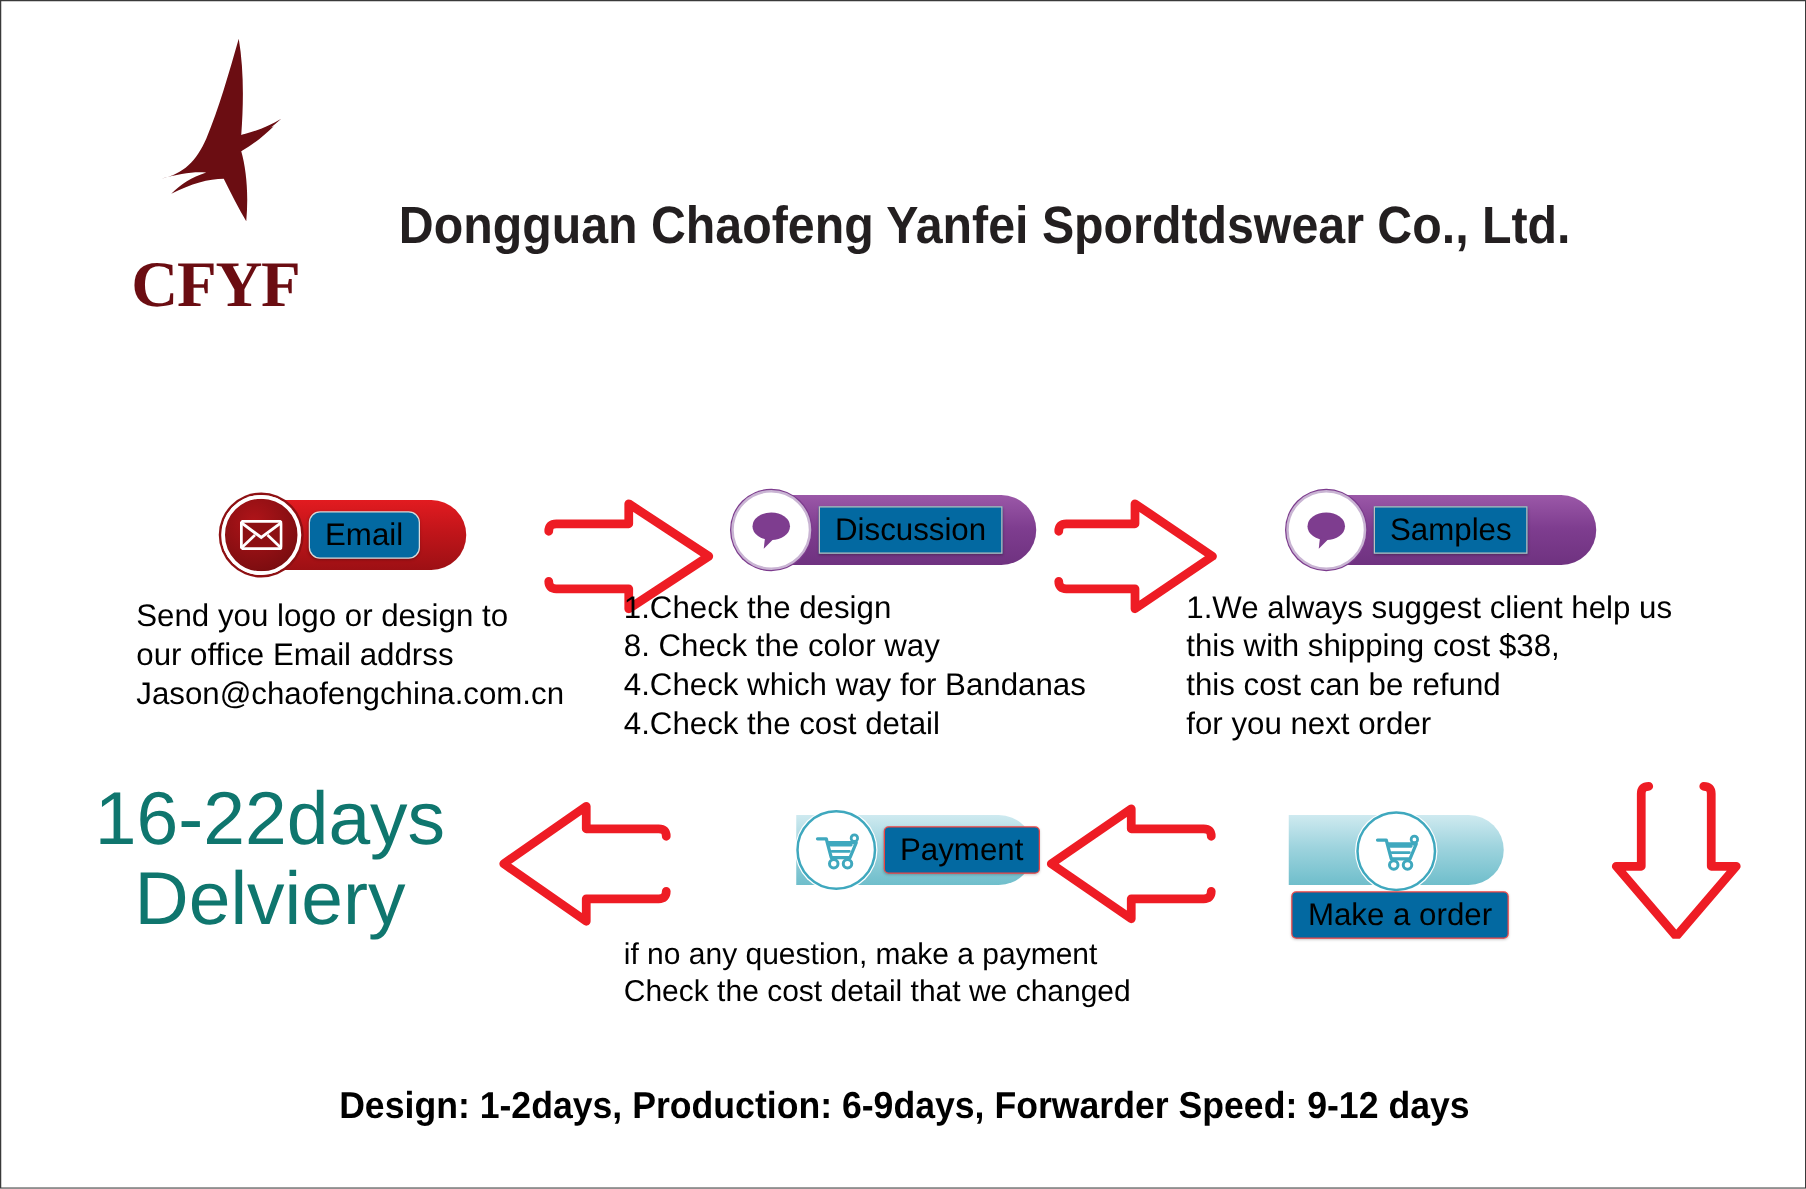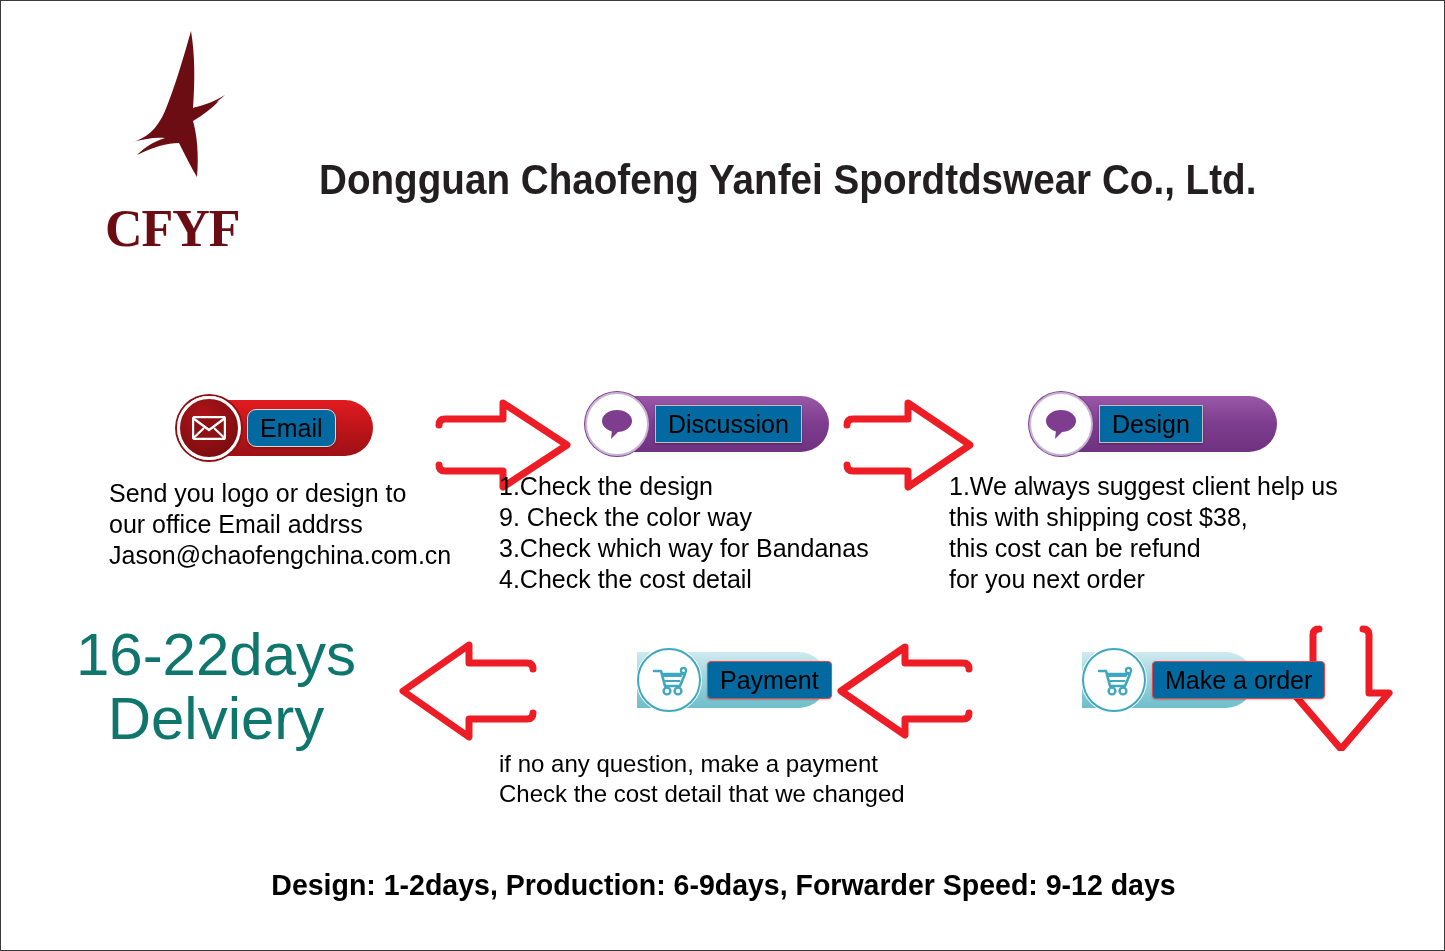--- a/index.html
+++ b/index.html
@@ -138,21 +138,21 @@
     border: 2px solid #3fa8be;
     box-shadow: 0 0 0 1px #ffffff;
   }
   .badge-teal .badge-label {
     border: 1px solid #ef4444;
     border-radius: 4px;
     box-shadow: 0 1px 2px rgba(0,0,0,.2);
   }
   #badge-payment { left: 636px; top: 648px; width: 190px; }
   #badge-payment .pill { width: 190px; }
-  #badge-order { left: 1081px; top: 648px; width: 172px; }
+  #badge-order { left: 1030px; top: 648px; width: 172px; flex-direction: column; }
   #badge-order .pill { width: 172px; }
 
   
   .caption {
     position: absolute;
     text-align: left;
     font-size: 25px;
     line-height: 31px;
     color: #000000;
     white-space: nowrap;
@@ -235,38 +235,38 @@
       <svg width="36" height="32" viewBox="0 0 36 32">
         <ellipse cx="18" cy="13" rx="15" ry="11" fill="#7e3d8f"></ellipse>
         <path d="M13 22 L12 31 L20 23 Z" fill="#7e3d8f"></path>
       </svg>
     </div>
     <div class="badge-label">Discussion</div>
   </div>
 
   <div class="caption" id="caption-discussion">
     <div>1.Check the design</div>
-    <div>9. Check the color way</div>
-    <div>3.Check which way for Bandanas</div>
+    <div>8. Check the color way</div>
+    <div>4.Check which way for Bandanas</div>
     <div>4.Check the cost detail</div>
   </div>
 
   <svg class="arrow" id="arrow-2" viewBox="0 0 135 92">
     <path d="M6 26 q0 -6 6 -6 h55 v-16 l62 42 l-62 42 v-16 h-55 q-6 0 -6 -6" fill="none" stroke="#ee1c24" stroke-width="7" stroke-linejoin="round" stroke-linecap="round"></path>
   </svg>
 
   <div class="badge badge-purple" id="badge-samples">
     <div class="pill"></div>
     <div class="icon-circle">
       <svg width="36" height="32" viewBox="0 0 36 32">
         <ellipse cx="18" cy="13" rx="15" ry="11" fill="#7e3d8f"></ellipse>
         <path d="M13 22 L12 31 L20 23 Z" fill="#7e3d8f"></path>
       </svg>
     </div>
-    <div class="badge-label">Design</div>
+    <div class="badge-label">Samples</div>
   </div>
 
   <div class="caption" id="caption-samples">
     <div>1.We always suggest client help us</div>
     <div>this with shipping cost $38,</div>
     <div>this cost can be refund</div>
     <div>for you next order</div>
   </div>
 
   <div class="badge badge-teal" id="badge-order">

